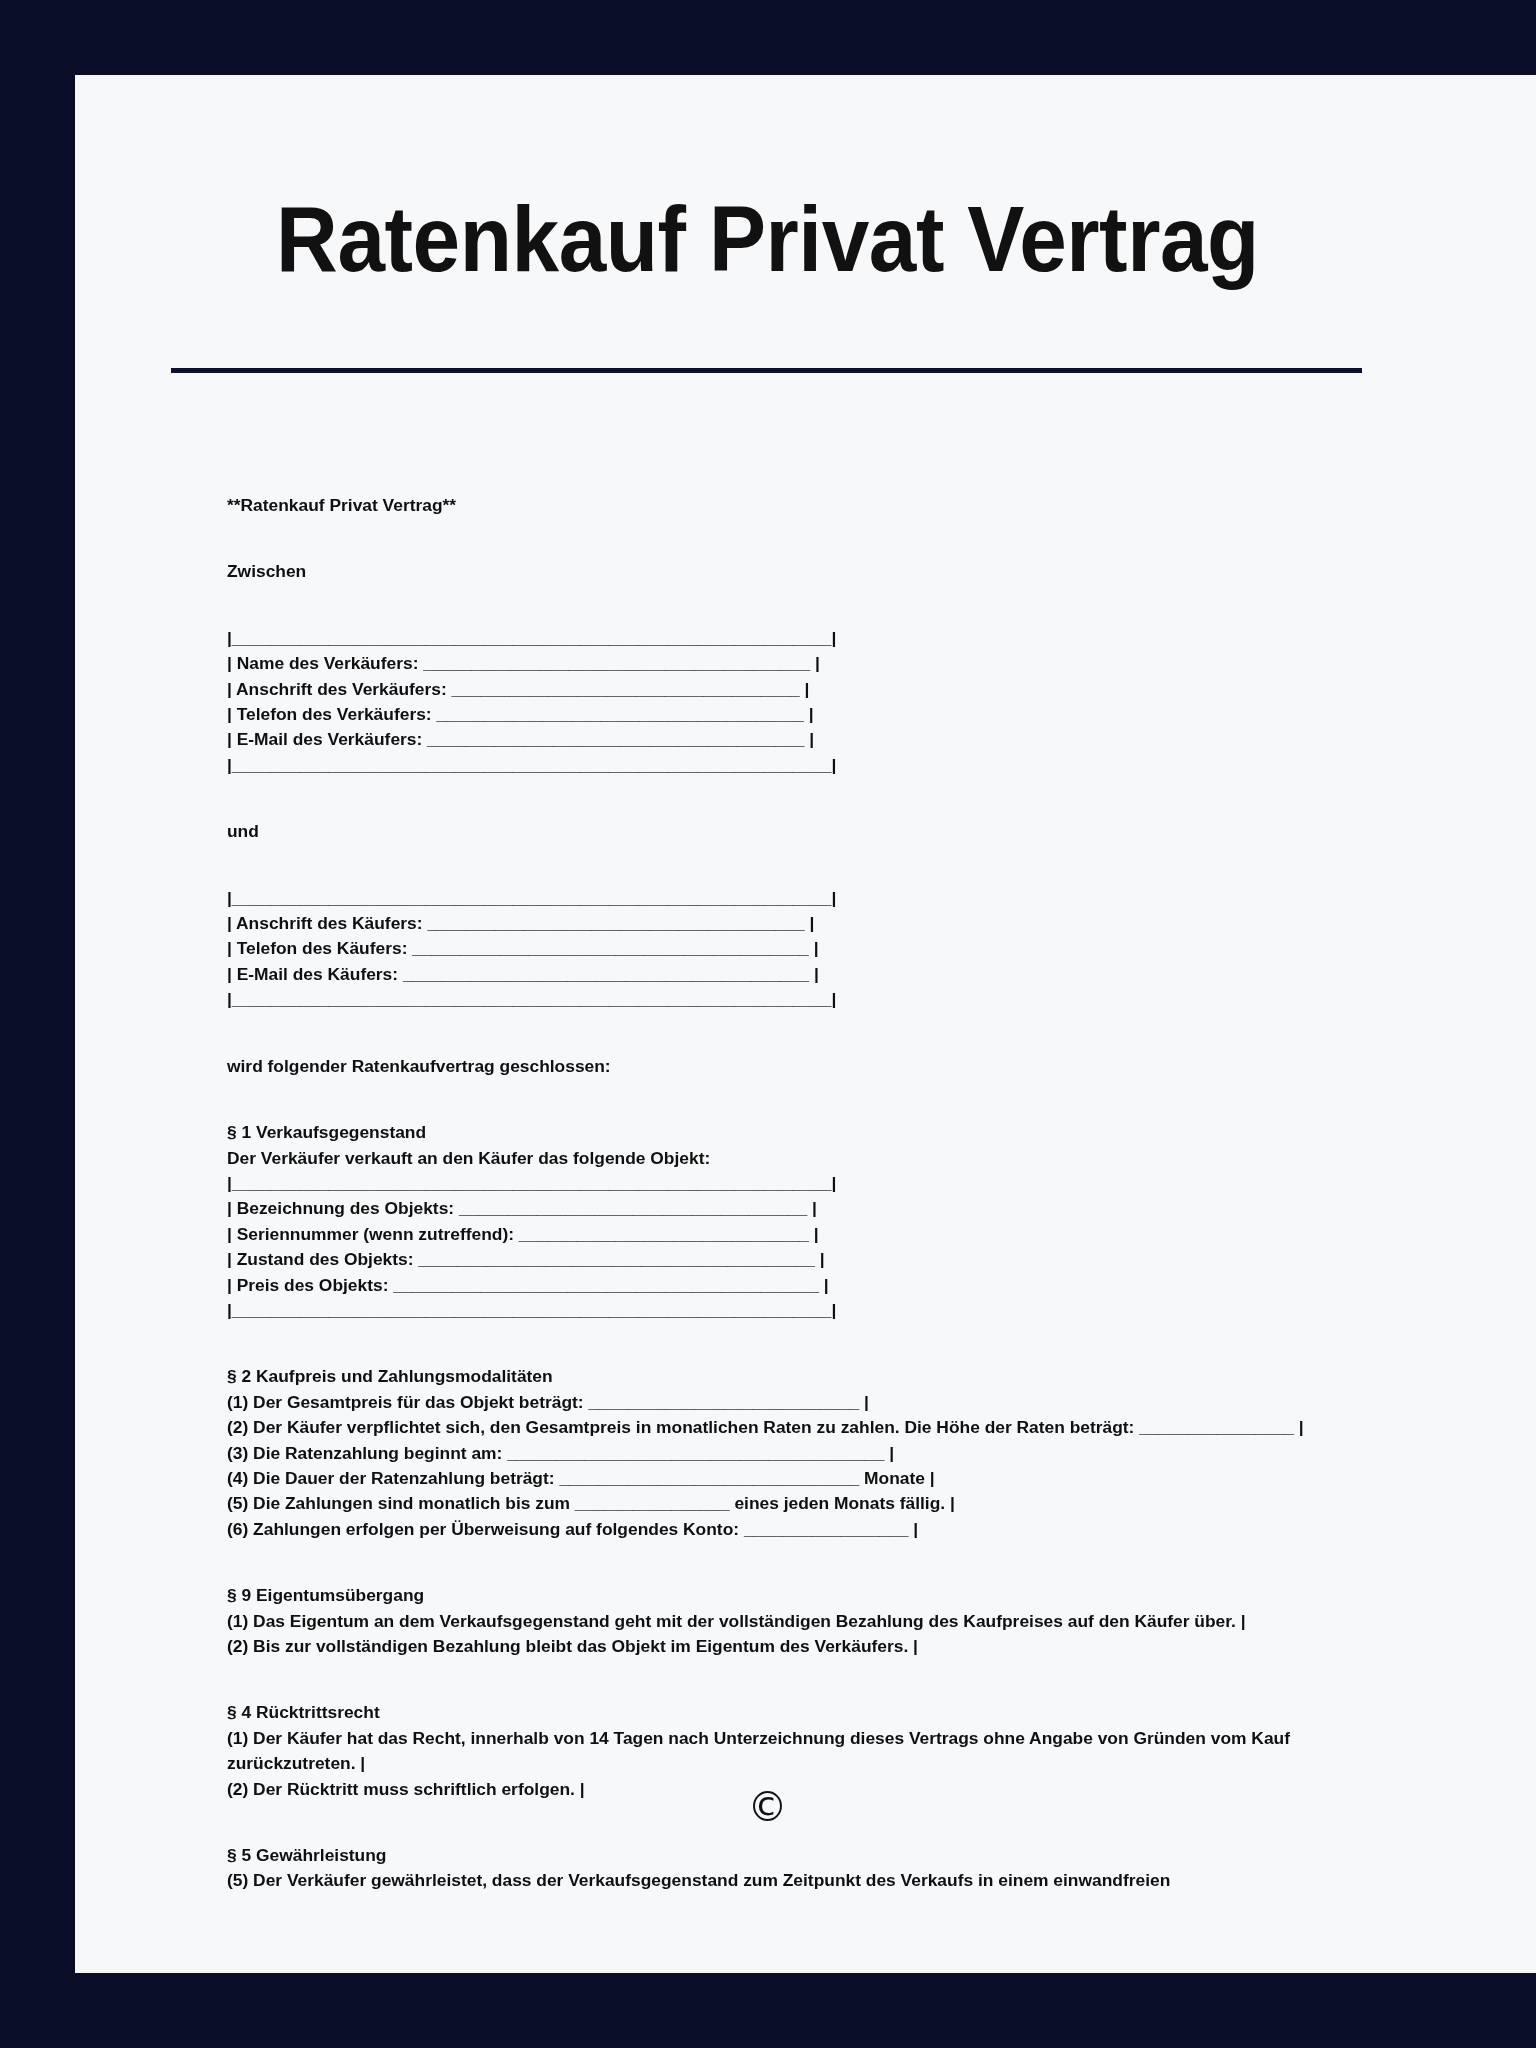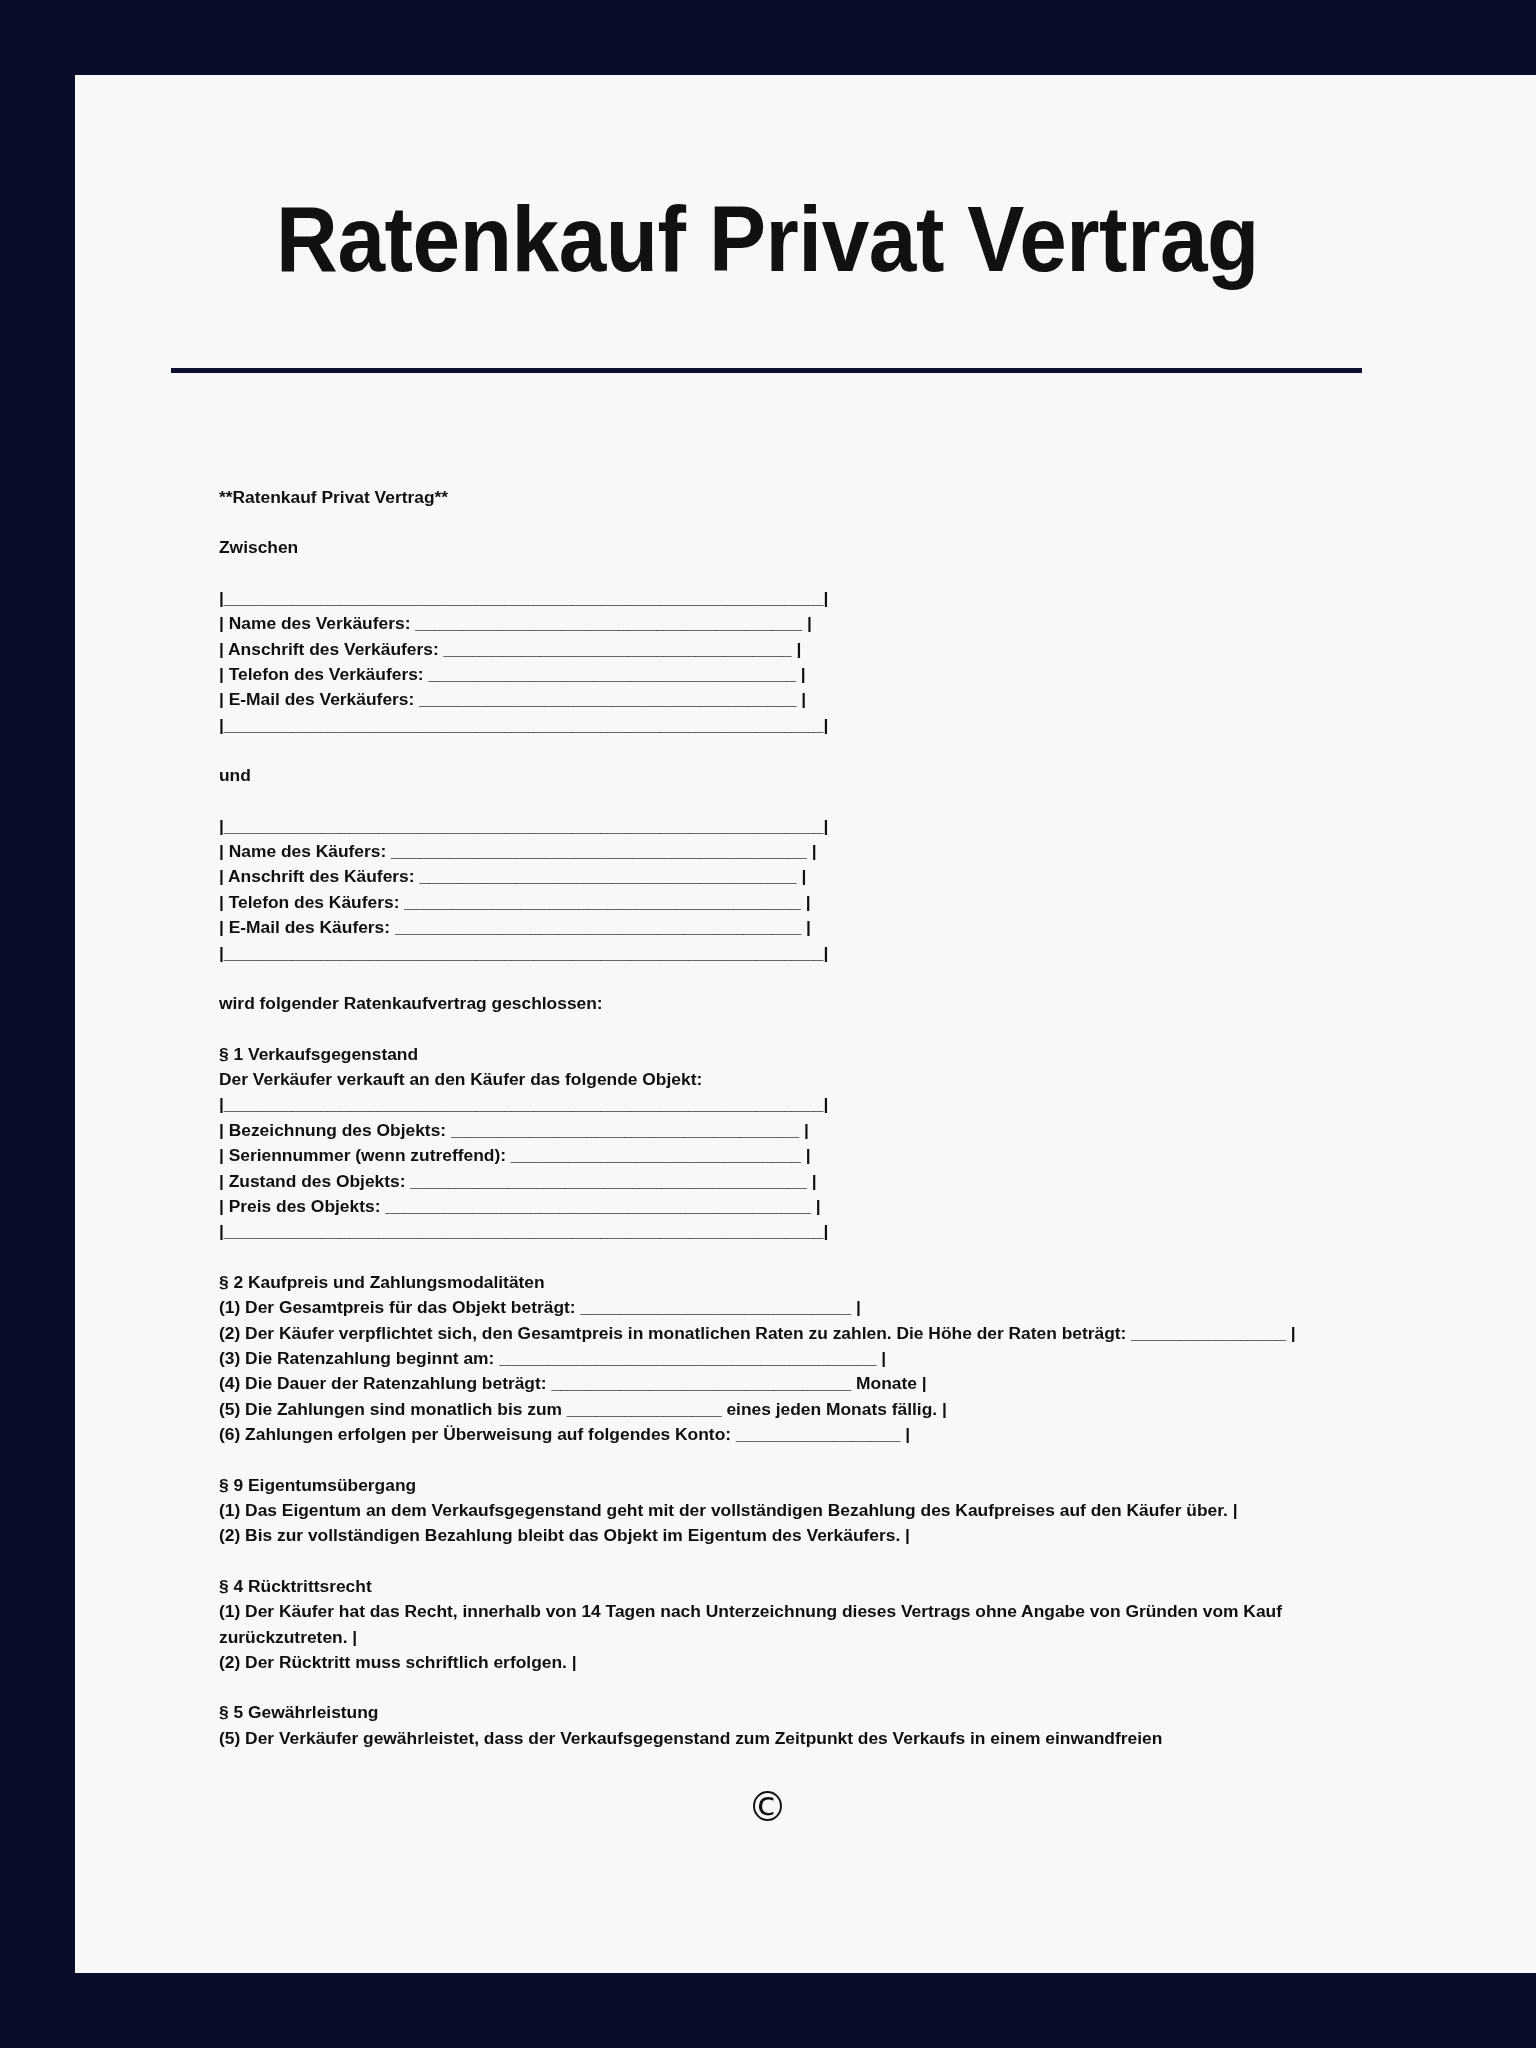--- a/index.html
+++ b/index.html
@@ -69,21 +69,21 @@
 
   .line-wrap {
     display: block;
     line-height: 25.4px;
     white-space: pre-wrap;
   }
 
   .gap-sm { height: 25px; }
   .gap-md { height: 25px; }
 
-  .block { margin: 0; padding: 0; }
+  .block { margin: 8px; padding: 0; }
 
   .copyright-mark {
     position: absolute;
     left: 0;
     top: 1712px;
     width: 1385px;
     text-align: center;
     font-size: 40px;
     color: #111111;
     font-family: "DejaVu Sans", sans-serif;
@@ -121,21 +121,20 @@
     </div>
     <div class="gap-sm"></div>
 
     <div class="block">
       <span class="line">und</span>
     </div>
     <div class="gap-sm"></div>
 
     <div class="block">
       <span class="line">|______________________________________________________________|</span>
-      <span class="line">| Name des Käufers: ___________________________________________ |</span>
       <span class="line">| Anschrift des Käufers: _______________________________________ |</span>
       <span class="line">| Telefon des Käufers: _________________________________________ |</span>
       <span class="line">| E-Mail des Käufers: __________________________________________ |</span>
       <span class="line">|______________________________________________________________|</span>
     </div>
     <div class="gap-sm"></div>
 
     <div class="block">
       <span class="line">wird folgender Ratenkaufvertrag geschlossen:</span>
     </div>

